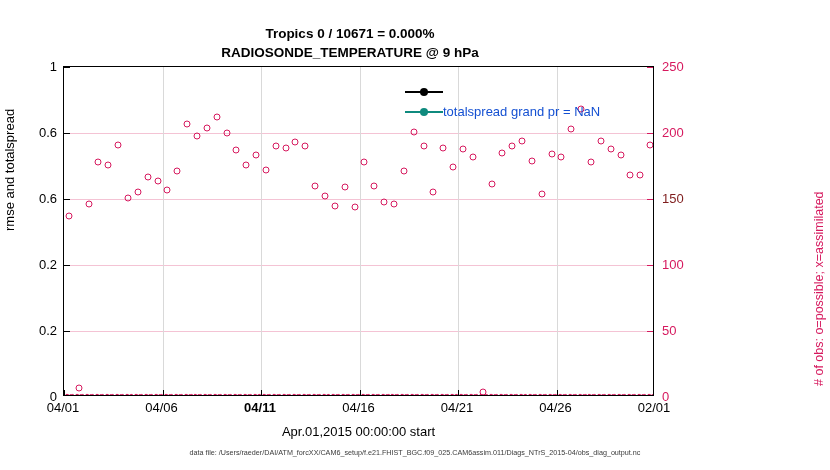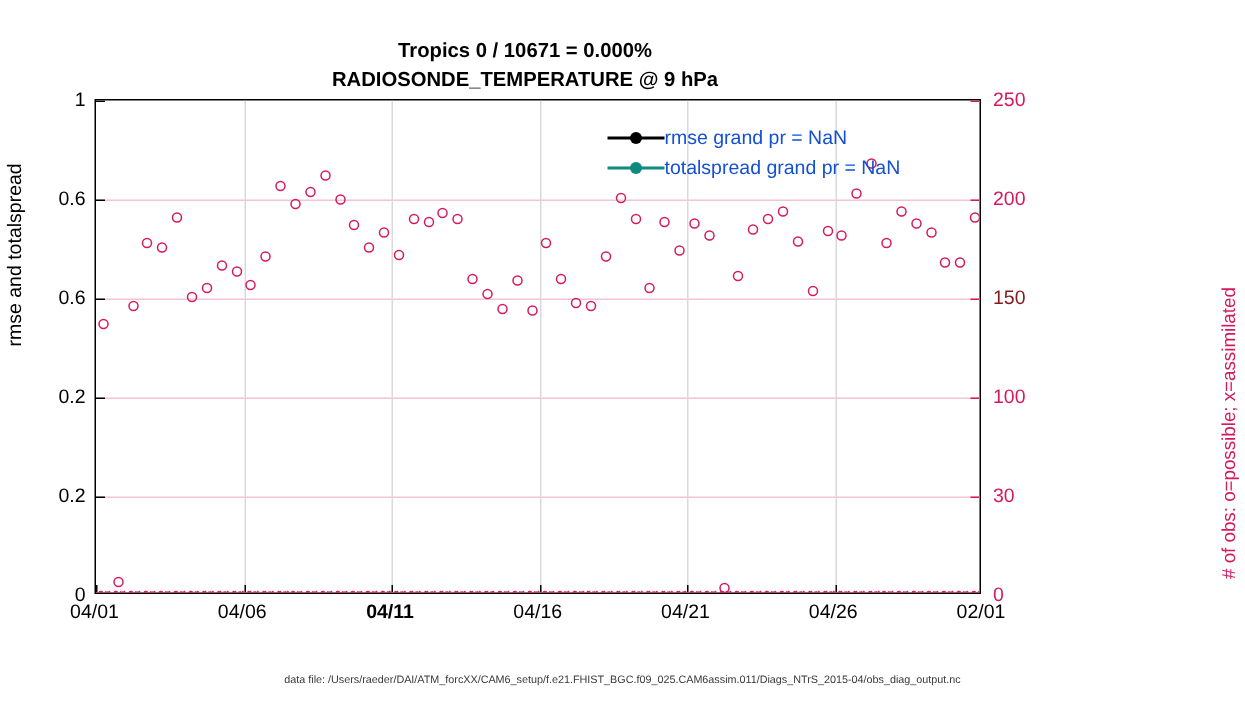--- a/index.html
+++ b/index.html
@@ -240,32 +240,33 @@
 
   <div class="title-block">
     <div class="title-line">Tropics 0 / 10671 = 0.000%</div>
     <div class="title-line">RADIOSONDE_TEMPERATURE @ 9 hPa</div>
   </div>
 
   <div class="axis-title-left">rmse and totalspread</div>
 
   <div class="axis-title-right"># of obs: o=possible; x=assimilated</div>
 
+  <div class="axis-title-bottom">Apr.01,2015 00:00:00 start</div>
 
   <div id="ytick-left-labels">
       <div class="ytick-l" style="left: 5px; top: 396px;">0</div>
       <div class="ytick-l" style="left: 5px; top: 330px;">0.2</div>
       <div class="ytick-l" style="left: 5px; top: 264px;">0.2</div>
       <div class="ytick-l" style="left: 5px; top: 198px;">0.6</div>
       <div class="ytick-l" style="left: 5px; top: 132px;">0.6</div>
       <div class="ytick-l" style="left: 5px; top: 66px;">1</div>
     </div>
   <div id="ytick-right-labels">
       <div class="ytick-r" style="left: 662px; top: 396px; color: rgb(214, 25, 94);">0</div>
-      <div class="ytick-r" style="left: 662px; top: 330px; color: rgb(214, 25, 94);">30</div>
+      <div class="ytick-r" style="left: 662px; top: 330px; color: rgb(214, 25, 94);">50</div>
       <div class="ytick-r" style="left: 662px; top: 264px; color: rgb(214, 25, 94);">100</div>
       <div class="ytick-r" style="left: 662px; top: 198px; color: #7f1d1d;">150</div>
       <div class="ytick-r" style="left: 662px; top: 132px; color: rgb(214, 25, 94);">200</div>
       <div class="ytick-r" style="left: 662px; top: 66px; color: rgb(214, 25, 94);">250</div>
     </div>
   <div id="xtick-labels">
       <div class="xtick" style="left: 63px;">04/01</div>
       <div class="xtick" style="left: 161.5px;">04/06</div>
       <div class="xtick" style="left: 260px; font-weight: bold;">04/11</div>
       <div class="xtick" style="left: 358.5px;">04/16</div>
@@ -544,21 +545,20 @@
       </div>
 
   </div>
 
   <div class="legend">
     <div class="legend-row">
       <span class="legend-sample">
         <span class="ln" id="lg-ln-0" style="background: rgb(0, 0, 0);"></span>
           <span class="mk" id="lg-mk-0" style="background: rgb(0, 0, 0);"></span>
       </span>
-      <span class="legend-text">rmse grand pr = NaN</span>
     </div>
     <div class="legend-row">
       <span class="legend-sample">
         <span class="ln" id="lg-ln-1" style="background: rgb(15, 138, 126);"></span>
           <span class="mk" id="lg-mk-1" style="background: rgb(15, 138, 126);"></span>
       </span>
       <span class="legend-text">totalspread grand pr = NaN</span>
     </div>
   </div>
 

